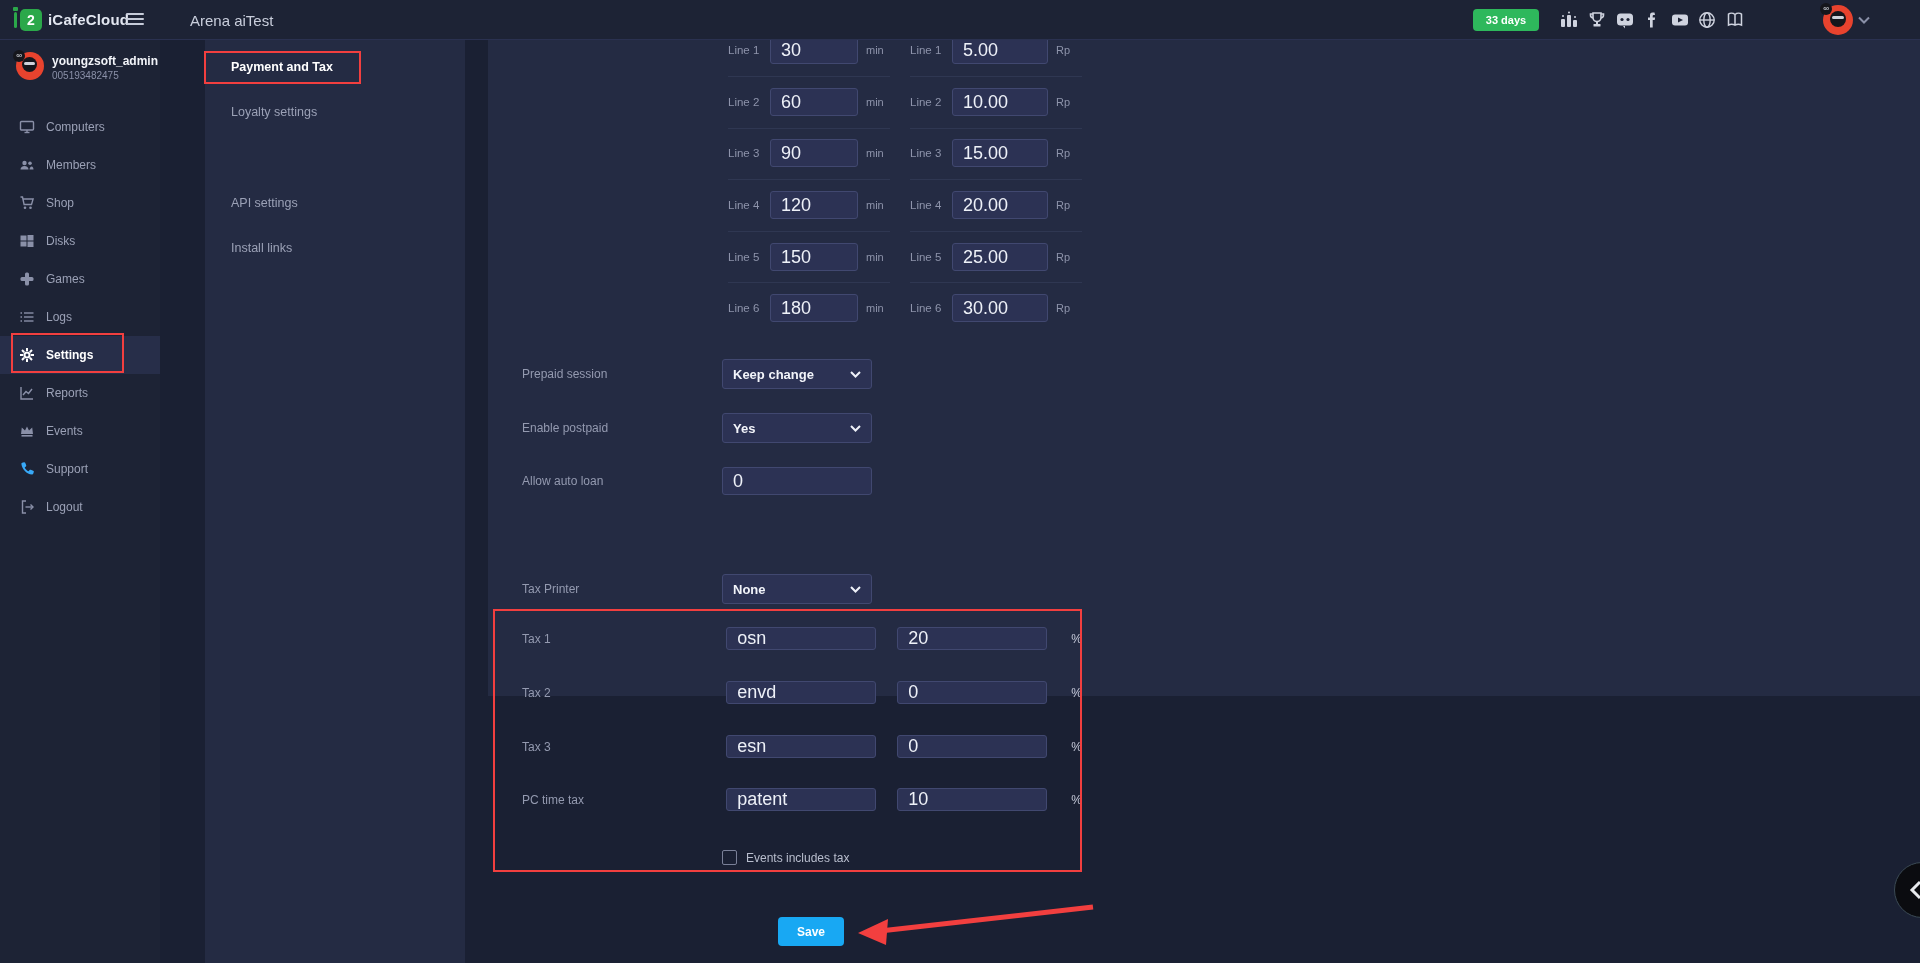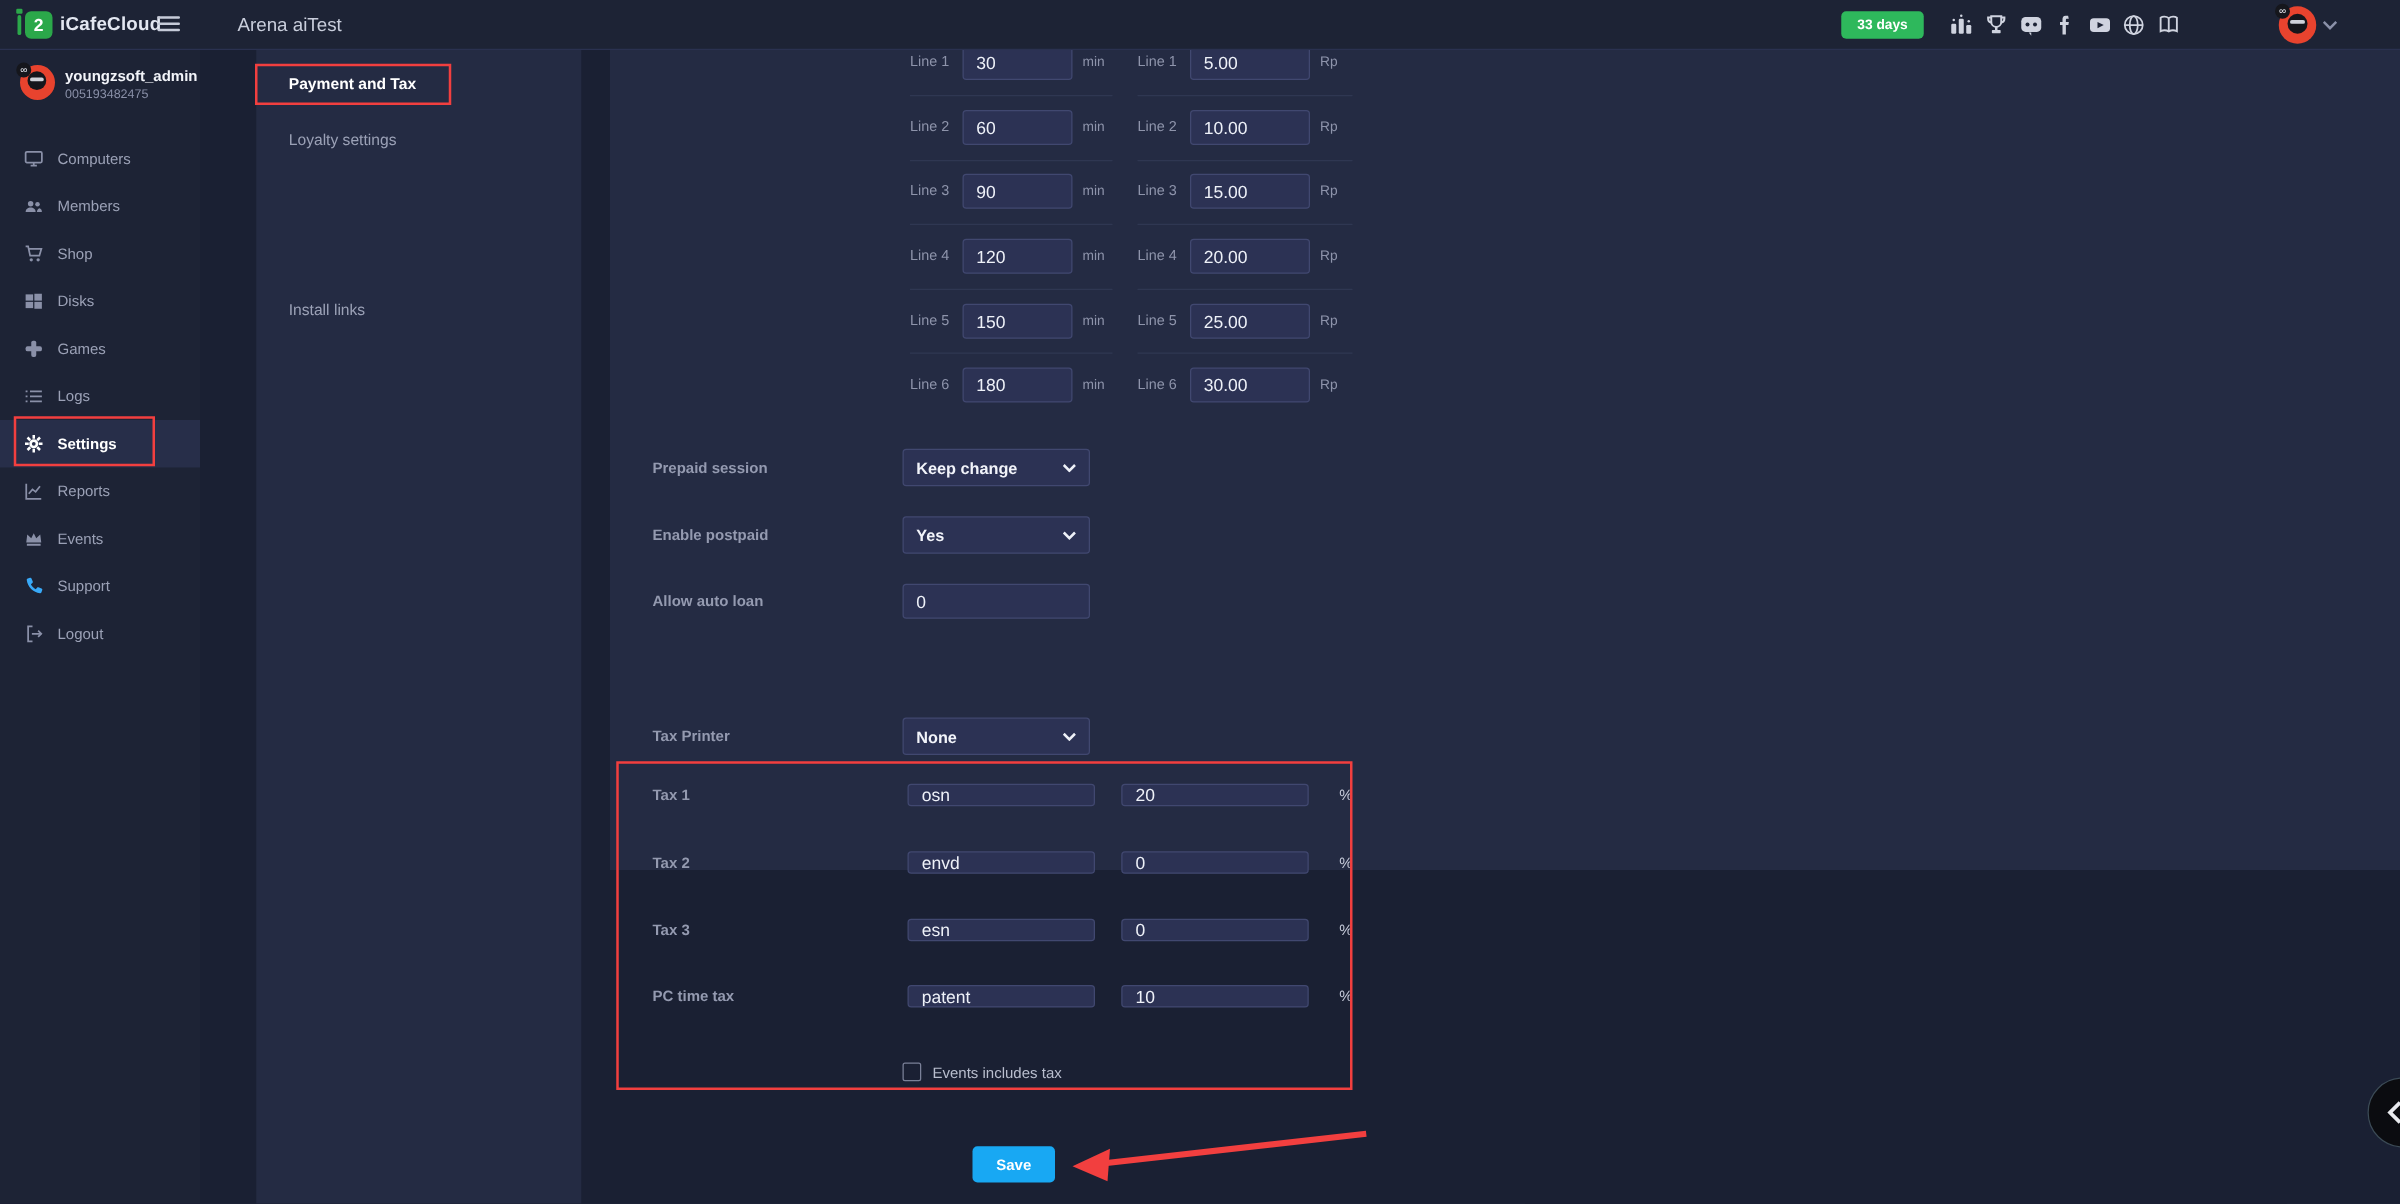--- a/index.html
+++ b/index.html
@@ -47,38 +47,38 @@
   .navcard { position:absolute; left:205px; top:40px; width:260px; height:923px; background:#242b43; }
   .nav-item { position:absolute; left:0; width:260px; height:30px; line-height:30px; padding-left:26px;
     font-size:12.5px; color:#9ba1b6; cursor:pointer; }
   .nav-item.active { color:#ffffff; font-weight:700; }
 
   
   .content { position:absolute; left:488px; top:40px; width:1432px; height:656px; background:#242b43; }
 
   input.val {
     background:#2c3254; border:1px solid #414870; border-radius:3px;
-    color:#eef1f8; font-size:14px; padding:0 10px; outline:none;
+    color:#eef1f8; font-size:18px; padding:0 10px; outline:none;
     font-family:"Liberation Sans", sans-serif;
   }
   .mrow, .prow { position:absolute; height:28px; display:flex; align-items:center; }
   .mrow { left:240px; width:170px; }
   .prow { left:422px; width:180px; }
   .line-lbl { font-size:11.5px; color:#8e94ab; }
   .mrow .line-lbl { width:42px; }
   .prow .line-lbl { width:42px; }
   .mrow input.val { width:88px; height:28px; }
   .prow input.val { width:96px; height:28px; }
   .unit { margin-left:8px; font-size:11px; color:#8e94ab; }
   .sep { position:absolute; height:1px; background:#39415f; opacity:.55; }
   .sep.m { left:240px; width:162px; }
   .sep.p { left:422px; width:172px; }
 
   .frow { position:absolute; left:34px; width:420px; display:flex; align-items:center; }
-  .flabel { width:200px; font-size:12px; color:#949ab0;font-weight:bold; }
+  .flabel { width:200px; font-size:12px; color:#949ab0; }
   .select { width:150px; height:30px; background:#2c3254; border:1px solid #414870; border-radius:3px;
     display:flex; align-items:center; justify-content:space-between; padding:0 10px; cursor:pointer;
     color:#f2f4fa; font-size:13px; font-weight:600; }
   .frow input.val { width:150px; height:28px; }
 
   .taxbox { position:absolute; left:5px; top:569px; width:589px; height:263px;
     border:2px solid #f23f3f; pointer-events:none; z-index:15; }
   .trow { position:absolute; left:34px; width:560px; display:flex; align-items:center;gap:16px; }
   .trow input.name { width:150px; }
   .trow input.rate { width:150px; margin-left:5px; }
@@ -297,20 +297,21 @@
           <polyline points="11.5,5.5 14,8 11.5,10.5"></polyline>
         </g>
       </svg>
     <span>Logout</span>
   </div>
 </div>
 
 <div class="navcard">
   <div class="nav-item active" style="top:12px">Payment and Tax</div>
   <div class="nav-item" style="top:57px">Loyalty settings</div>
+  <div class="nav-item" style="top:148px">API settings</div>
   <div class="nav-item" style="top:193px">Install links</div>
 </div>
 
 <div class="content">
 
   <div class="mrow" style="top:-4px">
     <span class="line-lbl">Line 1</span>
     <input class="val" value="30" style="">
     <span class="unit">min</span>
   </div>

